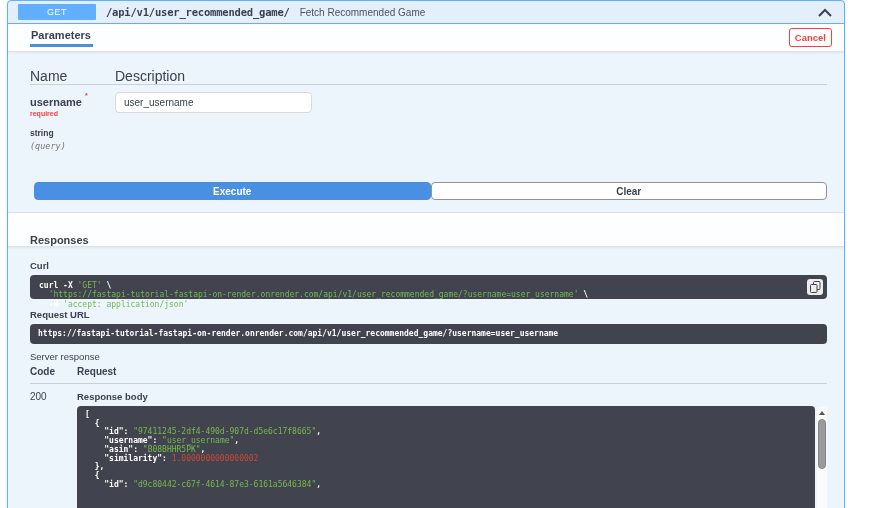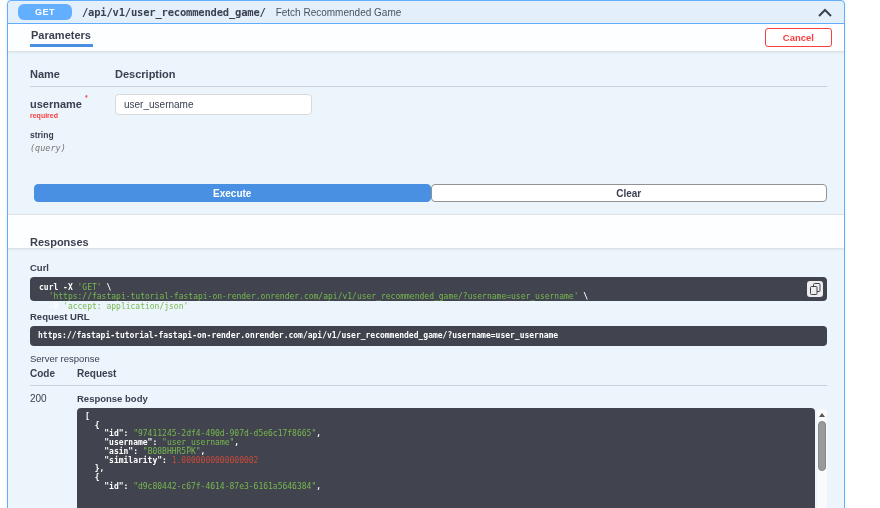--- a/index.html
+++ b/index.html
@@ -6,42 +6,42 @@
   body{width:880px;height:508px;overflow:hidden;background:#fff;color:#3b4151;
        font-family:"Liberation Sans",sans-serif;position:relative}
 
   .opblock{position:absolute;left:7px;top:0;width:838px;min-height:560px;
            border:1px solid #61affe;border-radius:4px;background:#ecf4fc;
            box-shadow:0 0 3px rgba(0,0,0,.1);box-sizing:border-box}
 
   
   .opblock-header{display:flex;align-items:center;height:22px;padding:0 12px 0 10px;
                   border-bottom:1px solid #61affe;cursor:pointer;background:rgba(97,175,254,.06)}
-  .method-badge{background:#61affe;color:#fff;font-weight:bold;font-size:9px;letter-spacing:.5px;
-                border-radius:6px;width:46px;text-align:center;padding:3px 4px;flex:0 0 auto}
+  .method-badge{background:#61affe;color:#fff;font-weight:normal;font-size:9px;letter-spacing:.5px;
+                border-radius:1px;width:46px;text-align:center;padding:3px 16px;flex:0 0 auto}
   .endpoint-path{font-family:"DejaVu Sans Mono",monospace;font-weight:bold;font-size:10.5px;
                  margin-left:10px;letter-spacing:-.2px;color:#3b4151}
   .endpoint-summary{font-size:10px;margin-left:10px;color:#4a5260}
   .chevron{margin-left:auto;display:flex;align-items:center;cursor:pointer}
 
   
   .sec-header{display:flex;background:rgba(255,255,255,.85);
               border-bottom:1px solid rgba(59,65,81,.15);box-shadow:0 1px 2px rgba(0,0,0,.06)}
   .params-header{height:27px;justify-content:space-between;padding:0 12px 0 22px;align-items:flex-start}
   .tab-title{margin:5px 0 0;font-size:11px;font-weight:bold;border-bottom:3px solid #4990e2;
              padding:0 2px 3px 1px}
   .btn-cancel{align-self:center;background:#fff;border:1px solid #f93e3e;color:#f93e3e;
-              font-weight:bold;font-size:9.5px;border-radius:3px;padding:3px 17px;cursor:pointer;
+              font-weight:bold;font-size:9.5px;border-radius:3px;padding:3px 5px;cursor:pointer;
               font-family:"Liberation Sans",sans-serif}
   .responses-header{height:33px;align-items:flex-end;padding:0 22px;border-top:1px solid rgba(59,65,81,.15)}
   .responses-title{margin:0;font-size:11px;font-weight:bold}
 
   
-  .params-thead{margin:16px 17px 0 22px;display:flex;font-size:11px;font-weight:bold;
-                padding-bottom:6px;border-bottom:1px solid rgba(59,65,81,.2)}
+  .params-thead{margin:16px 17px 0 22px;display:flex;font-size:14px;font-weight:normal;
+                border-bottom:1px solid rgba(59,65,81,.2)}
   .col-name{width:85px}
   .param-row{display:flex;margin:7px 17px 0 22px}
   .param-cell-name{width:85px}
   .pname{font-weight:bold;font-size:11px}
   .req{color:#f93e3e;font-size:7px;font-weight:bold;vertical-align:top;margin-left:3px}
   .ptype{font-weight:bold;font-size:8.5px;}
   .ploc{font-style:italic;font-size:8.5px;color:#777;margin-top:3px;
         font-family:"DejaVu Sans Mono",monospace}
   .param-input{width:197px;height:21px;border:1px solid #d9d9d9;border-radius:4px;padding:0 8px;
                font-size:10px;color:#3b4151;box-sizing:border-box;background:#fff;

